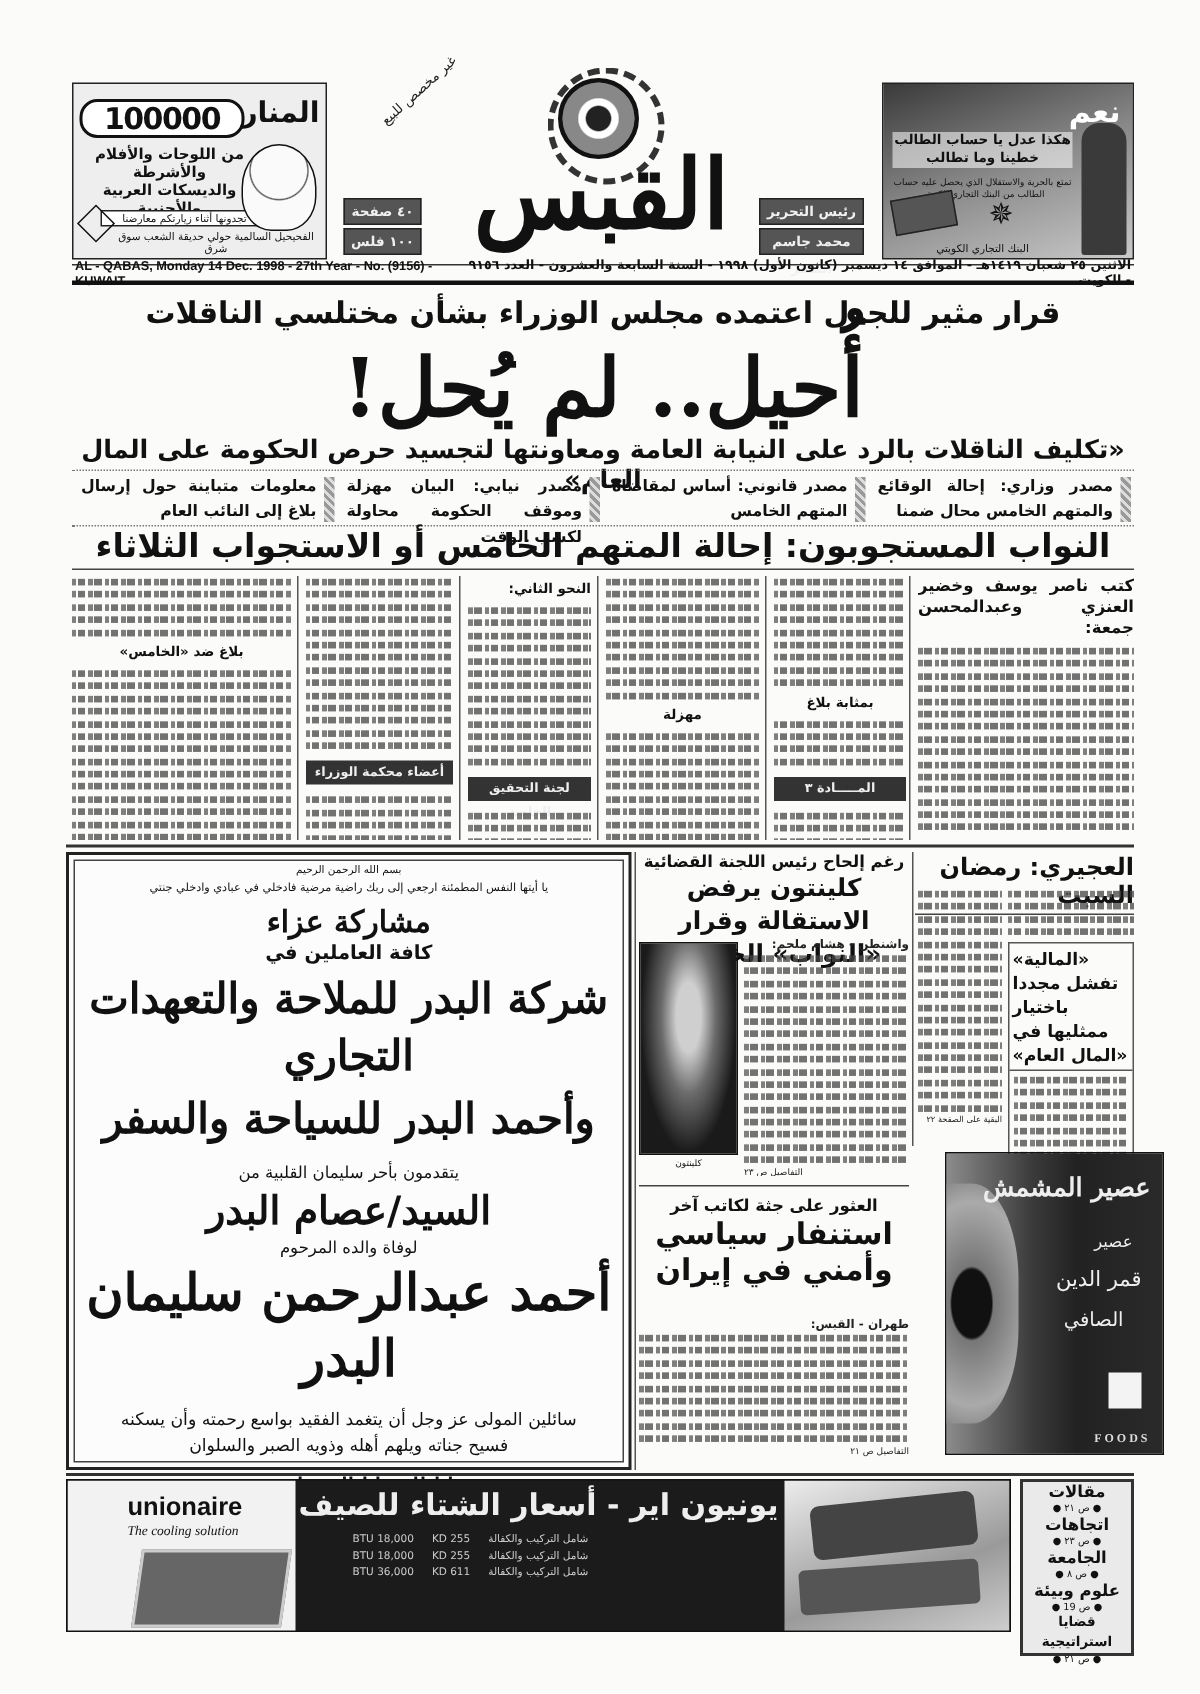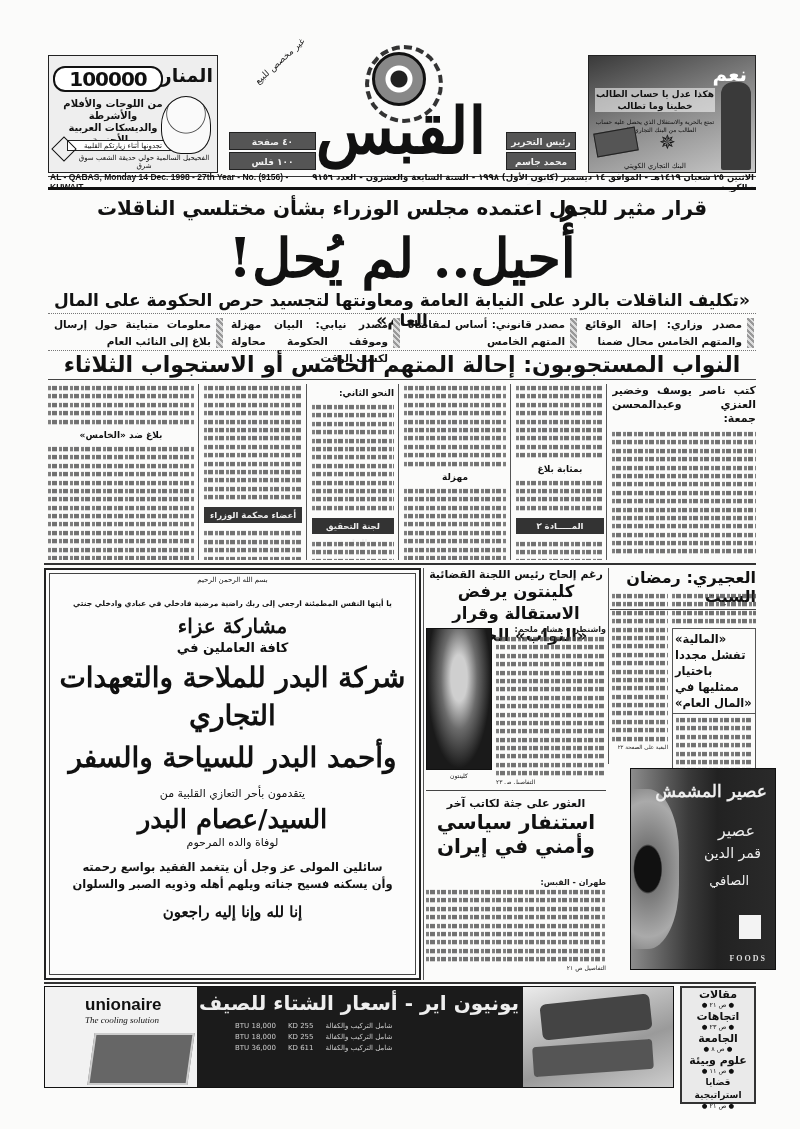--- a/index.html
+++ b/index.html
@@ -26,21 +26,21 @@
   .ad-right .card { position:absolute; left:6px; bottom:18px; width:42px; height:24px; background:#555; border:1px solid #222; transform:rotate(-10deg); }
   .ad-right .star { position:absolute; left:70px; bottom:18px; font-size:20px; color:#111; }
   .ad-right .bank { position:absolute; left:6px; right:40px; bottom:2px; font-size:7px; color:#111; text-align:center; }
   .ad-right .figure { position:absolute; right:4px; top:26px; width:30px; height:88px; background:#3a3a3a; border-radius:12px 12px 2px 2px; }
 
   .logo { position:absolute; left: 258px; top: 0; width: 190px; height: 120px; }
   .logo .emblem { position:absolute; left:66px; top:0; width:54px; height:54px; border-radius:50%; border:3px solid #111; background: radial-gradient(circle,#222 0 8px,#fff 9px 13px,#888 14px); }
   .logo .emblem::before { content:""; position:absolute; left:-10px; top:-10px; width:70px; height:70px; border-radius:50%; border:4px dashed #333; }
   .logo .word { position:absolute; left:0; right:0; top:42px; font: bold 64px "DejaVu Serif", serif; text-align:center; letter-spacing:-3px; line-height:74px; }
 
-  .price-tag { position:absolute; left: 181px; width: 87px; height: 18px; background: #555; color:#f0f0f0; font-size: 9px; text-align:center; line-height:18px; font-weight:bold; border:1px solid #222;}
+  .price-tag { position:absolute; left: 181px; width: 52px; height: 18px; background: #555; color:#f0f0f0; font-size: 9px; text-align:center; line-height:18px; font-weight:bold; border:1px solid #222;}
   .ed-tag { position:absolute; left: 458px; width: 70px; height: 18px; background: #555; color:#f0f0f0; font-size: 9px; text-align:center; line-height:18px; font-weight:bold; border:1px solid #222;}
   .stamp { position:absolute; left: 200px; top: 4px; font-size:9px; transform: rotate(-42deg); color:#222; }
 
   .dateline { position:absolute; top: 176px; left: 48px; width: 708px; height: 14px; border-top: 1px solid #333; border-bottom: 3px solid #111; display:flex; justify-content:space-between; align-items:center; }
   .dateline .en { font: bold 8.5px "Liberation Sans", sans-serif; padding-left:2px; }
   .dateline .ar { font: bold 8.5px "DejaVu Sans", sans-serif; direction: rtl; padding-right: 2px; }
 
   
   .kicker { position:absolute; top: 196px; left: 48px; width: 708px; text-align:center; font: bold 20px "DejaVu Sans", sans-serif; direction: rtl; letter-spacing: 1px; }
   .main-head { position:absolute; top: 224px; left: 48px; width: 708px; text-align:center; font: bold 54px "DejaVu Serif", serif; direction: rtl; line-height: 68px; letter-spacing: 3px; }
@@ -58,50 +58,50 @@
   .col .ch { font: bold 9px "DejaVu Sans", sans-serif; text-align:center; line-height:13px; margin: 3px 0; color:#111;}
   .col .box-head { background:#333; color:#eee; font: bold 8.5px "DejaVu Sans", sans-serif; text-align:center; height:16px; line-height:16px; margin: 6px 0 6px; }
   .filler { display:block; height: 8.4px; margin-bottom: 0; background: repeating-linear-gradient(90deg, #555 0 3px, transparent 3px 4px, #444 4px 9px, transparent 9px 11px); opacity:.75; transform: scaleY(.55); }
   .vrule { position:absolute; width:1px; background:#555; }
   .hrule { position:absolute; height:1px; background:#555; }
 
   
   .cond { position:absolute; left: 44px; top: 568px; width: 377px; height: 412px; border: 2px solid #222; background:#fcfcfc; direction: rtl; text-align:center; }
   .cond::after { content:""; position:absolute; inset:3px; border:1px solid #444; pointer-events:none; }
   .cond .bism { font-size: 7px; margin-top: 6px; }
-  .cond .verse { font-size: 7.5px; margin-top: 15px; font-weight: bold; }
+  .cond .verse { font-size: 7.5px; margin-top: 3px; }
   .cond .title { font: bold 20px "DejaVu Serif", serif; margin-top: 6px; }
   .cond .staff { font: bold 13px "DejaVu Sans", sans-serif; margin-top: 2px; }
   .cond .company { font: bold 28px "DejaVu Serif", serif; line-height: 38px; margin-top: 4px; }
   .cond .offer { font-size: 11px; margin-top: 10px; }
   .cond .person { font: bold 26px "DejaVu Serif", serif; margin-top: 4px; }
   .cond .death { font-size: 11px; margin-top: 2px; }
   .cond .deceased { font: bold 34px "DejaVu Serif", serif; margin-top: 2px; line-height: 44px; }
-  .cond .prayer { font-size: 11.5px; margin-top: 10px; line-height: 17px; padding: 0 26px; font-weight: bold; }
+  .cond .prayer { font-size: 11.5px; margin-top: 10px; line-height: 17px; padding: 0 26px; }
   .cond .closing { font: bold 15px "DejaVu Serif", serif; margin-top: 10px; }
 
   
   .clinton { position:absolute; left: 426px; top: 568px; width: 180px; height: 222px; direction: rtl; }
   .clinton .pre { font: bold 11px "DejaVu Sans", sans-serif; text-align:center; }
   .clinton .h { font: bold 16.5px "DejaVu Sans", sans-serif; text-align:center; line-height: 22px; }
   .photo { position:absolute; left: 426px; top: 628px; width: 66px; height: 142px; background: radial-gradient(ellipse at 50% 35%, #cfcfcf 0 18%, #6b6b6b 40%, #1a1a1a 70%); border:1px solid #111; }
   .photo-cap { position:absolute; left: 426px; top: 772px; width: 66px; font-size:6px; text-align:center; direction:rtl; }
 
   .iran { position:absolute; left: 426px; top: 790px; width: 180px; height: 190px; direction: rtl; border-top: 1px solid #444; }
   .iran .pre { font: bold 11px "DejaVu Sans", sans-serif; text-align:center; margin-top:6px;}
   .iran .h { font: bold 20px "DejaVu Sans", sans-serif; text-align:center; line-height: 24px; }
 
   .right-top { position:absolute; left: 610px; top: 568px; width: 146px; direction: rtl; }
   .right-top .h { font: bold 16px "DejaVu Sans", sans-serif; text-align:right; border-bottom:1px solid #444; padding-bottom: 3px; }
   .box-story { position:absolute; left: 672px; top: 628px; width: 84px; direction:rtl; border:1px solid #555; }
   .box-story .h { font: bold 11.5px "DejaVu Sans", sans-serif; text-align:left; line-height:16px; padding:2px; border-bottom:1px solid #555;}
 
   .ad-foods { position:absolute; left: 630px; top: 768px; width: 146px; height: 202px; background: linear-gradient(90deg,#8c8c8c 0,#3a3a3a 40%,#222 60%,#2a2a2a); border:1px solid #111; direction: rtl; color:#eee; overflow:hidden; }
   .ad-foods .t1 { position:absolute; right:8px; top:12px; font: bold 17px "DejaVu Serif", serif; }
-  .ad-foods .t2 { position:absolute; right:20px; top:52px; font-size: 16px; }
+  .ad-foods .t2 { position:absolute; right:20px; top:52px; font-size: 11px; }
   .ad-foods .t3 { position:absolute; right:14px; top:76px; font-size: 14px; }
   .ad-foods .t4 { position:absolute; right:26px; top:104px; font-size: 13px; }
   .ad-foods .brand-box { position:absolute; right: 14px; top: 146px; width:22px; height:24px; background:#f3f3f3; }
   .ad-foods .foods { position:absolute; right: 8px; bottom: 6px; font: bold 8px "Liberation Serif", serif; letter-spacing:2px; color:#ddd; direction:ltr;}
   .ad-foods .mouth { position:absolute; left:-30px; top:20px; width:78px; height:160px; border-radius:40%; background: radial-gradient(ellipse at 60% 50%, #111 0 20%, #777 22%, #aaa 60%, #555); }
 
   
   .ad-union { position:absolute; left: 44px; top: 986px; width: 630px; height: 102px; border:1px solid #111; background:#1b1b1b; overflow:hidden; }
   .ad-union .white { position:absolute; left:0; top:0; width:152px; height:102px; background:#f2f2f2; }
   .ad-union .brand { position:absolute; left:40px; top:8px; font: bold 17px "Liberation Sans", sans-serif; color:#111; direction:ltr; }
@@ -125,21 +125,21 @@
 
   <div class="mast">
     <div class="ad-box ad-left">
       <div class="count">100000</div>
       <div class="brand rtl">المنار</div>
       <div class="lines rtl">
         <div>من اللوحات والأفلام والأشرطة</div>
         <div>والديسكات العربية</div>
         <div>والأجنبية</div>
       </div>
-      <div class="pill rtl">تجدونها أثناء زيارتكم القلبية</div>
+      <div class="pill rtl">تجدونها أثناء زيارتكم معارضنا</div>
       <div class="face"></div>
       <div class="logo-mini"></div>
       <div class="foot rtl">الفحيحيل السالمية حولي حديقة الشعب سوق شرق</div>
     </div>
 
     <div class="stamp rtl">غير مخصص للبيع</div>
     <div class="price-tag rtl" style="top:80px">٤٠ صفحة</div>
     <div class="price-tag rtl" style="top:100px">١٠٠ فلس</div>
 
     <div class="logo">
@@ -319,23 +319,24 @@
 
   <div class="hrule" style="left:44px; top:563px; width:712px; height:2px; background:#333;"></div>
 
   <div class="cond">
     <div class="bism">بسم الله الرحمن الرحيم</div>
     <div class="verse">يا أيتها النفس المطمئنة ارجعي إلى ربك راضية مرضية فادخلي في عبادي وادخلي جنتي</div>
     <div class="title">مشاركة عزاء</div>
     <div class="staff">كافة العاملين في</div>
     <div class="company">شركة البدر للملاحة والتعهدات التجاري</div>
     <div class="company">وأحمد البدر للسياحة والسفر</div>
-    <div class="offer">يتقدمون بأحر التعازي القلبية من</div>
+    <div class="offer">يتقدمون بأحر سليمان القلبية من</div>
     <div class="person">السيد/عصام البدر</div>
     <div class="death">لوفاة والده المرحوم</div>
+    <div class="deceased">أحمد عبدالرحمن سليمان البدر</div>
     <div class="prayer">سائلين المولى عز وجل أن يتغمد الفقيد بواسع رحمته وأن يسكنه فسيح جناته ويلهم أهله وذويه الصبر والسلوان</div>
     <div class="closing">إنا لله وإنا إليه راجعون</div>
   </div>
 
   <div class="clinton">
     <div class="pre">رغم إلحاح رئيس اللجنة القضائية</div>
     <div class="h">كلينتون يرفض الاستقالة وقرار «النواب» الخميس</div>
     <div class="col" style="position:absolute; left:70px; top:56px; width:110px; height:160px;">
       <div style="font-weight:bold; font-size:8px; line-height:11px">واشنطن - هشام ملحم:</div>
       <span class="filler"></span>
@@ -469,18 +470,18 @@
   </div>
 
   <div class="index">
     <div class="it">مقالات</div>
     <div class="pg">● ص ٢١ ●</div>
     <div class="it">اتجاهات</div>
     <div class="pg">● ص ٢٣ ●</div>
     <div class="it">الجامعة</div>
     <div class="pg">● ص ٨ ●</div>
     <div class="it">علوم وبيئة</div>
-    <div class="pg">● ص ١١ ●</div>
+    <div class="pg">● ص 19 ●</div>
     <div class="it" style="font-size:9px">قضايا استراتيجية</div>
     <div class="pg">● ص ٢١ ●</div>
   </div>
 
 </div>
 
 </body></html>

